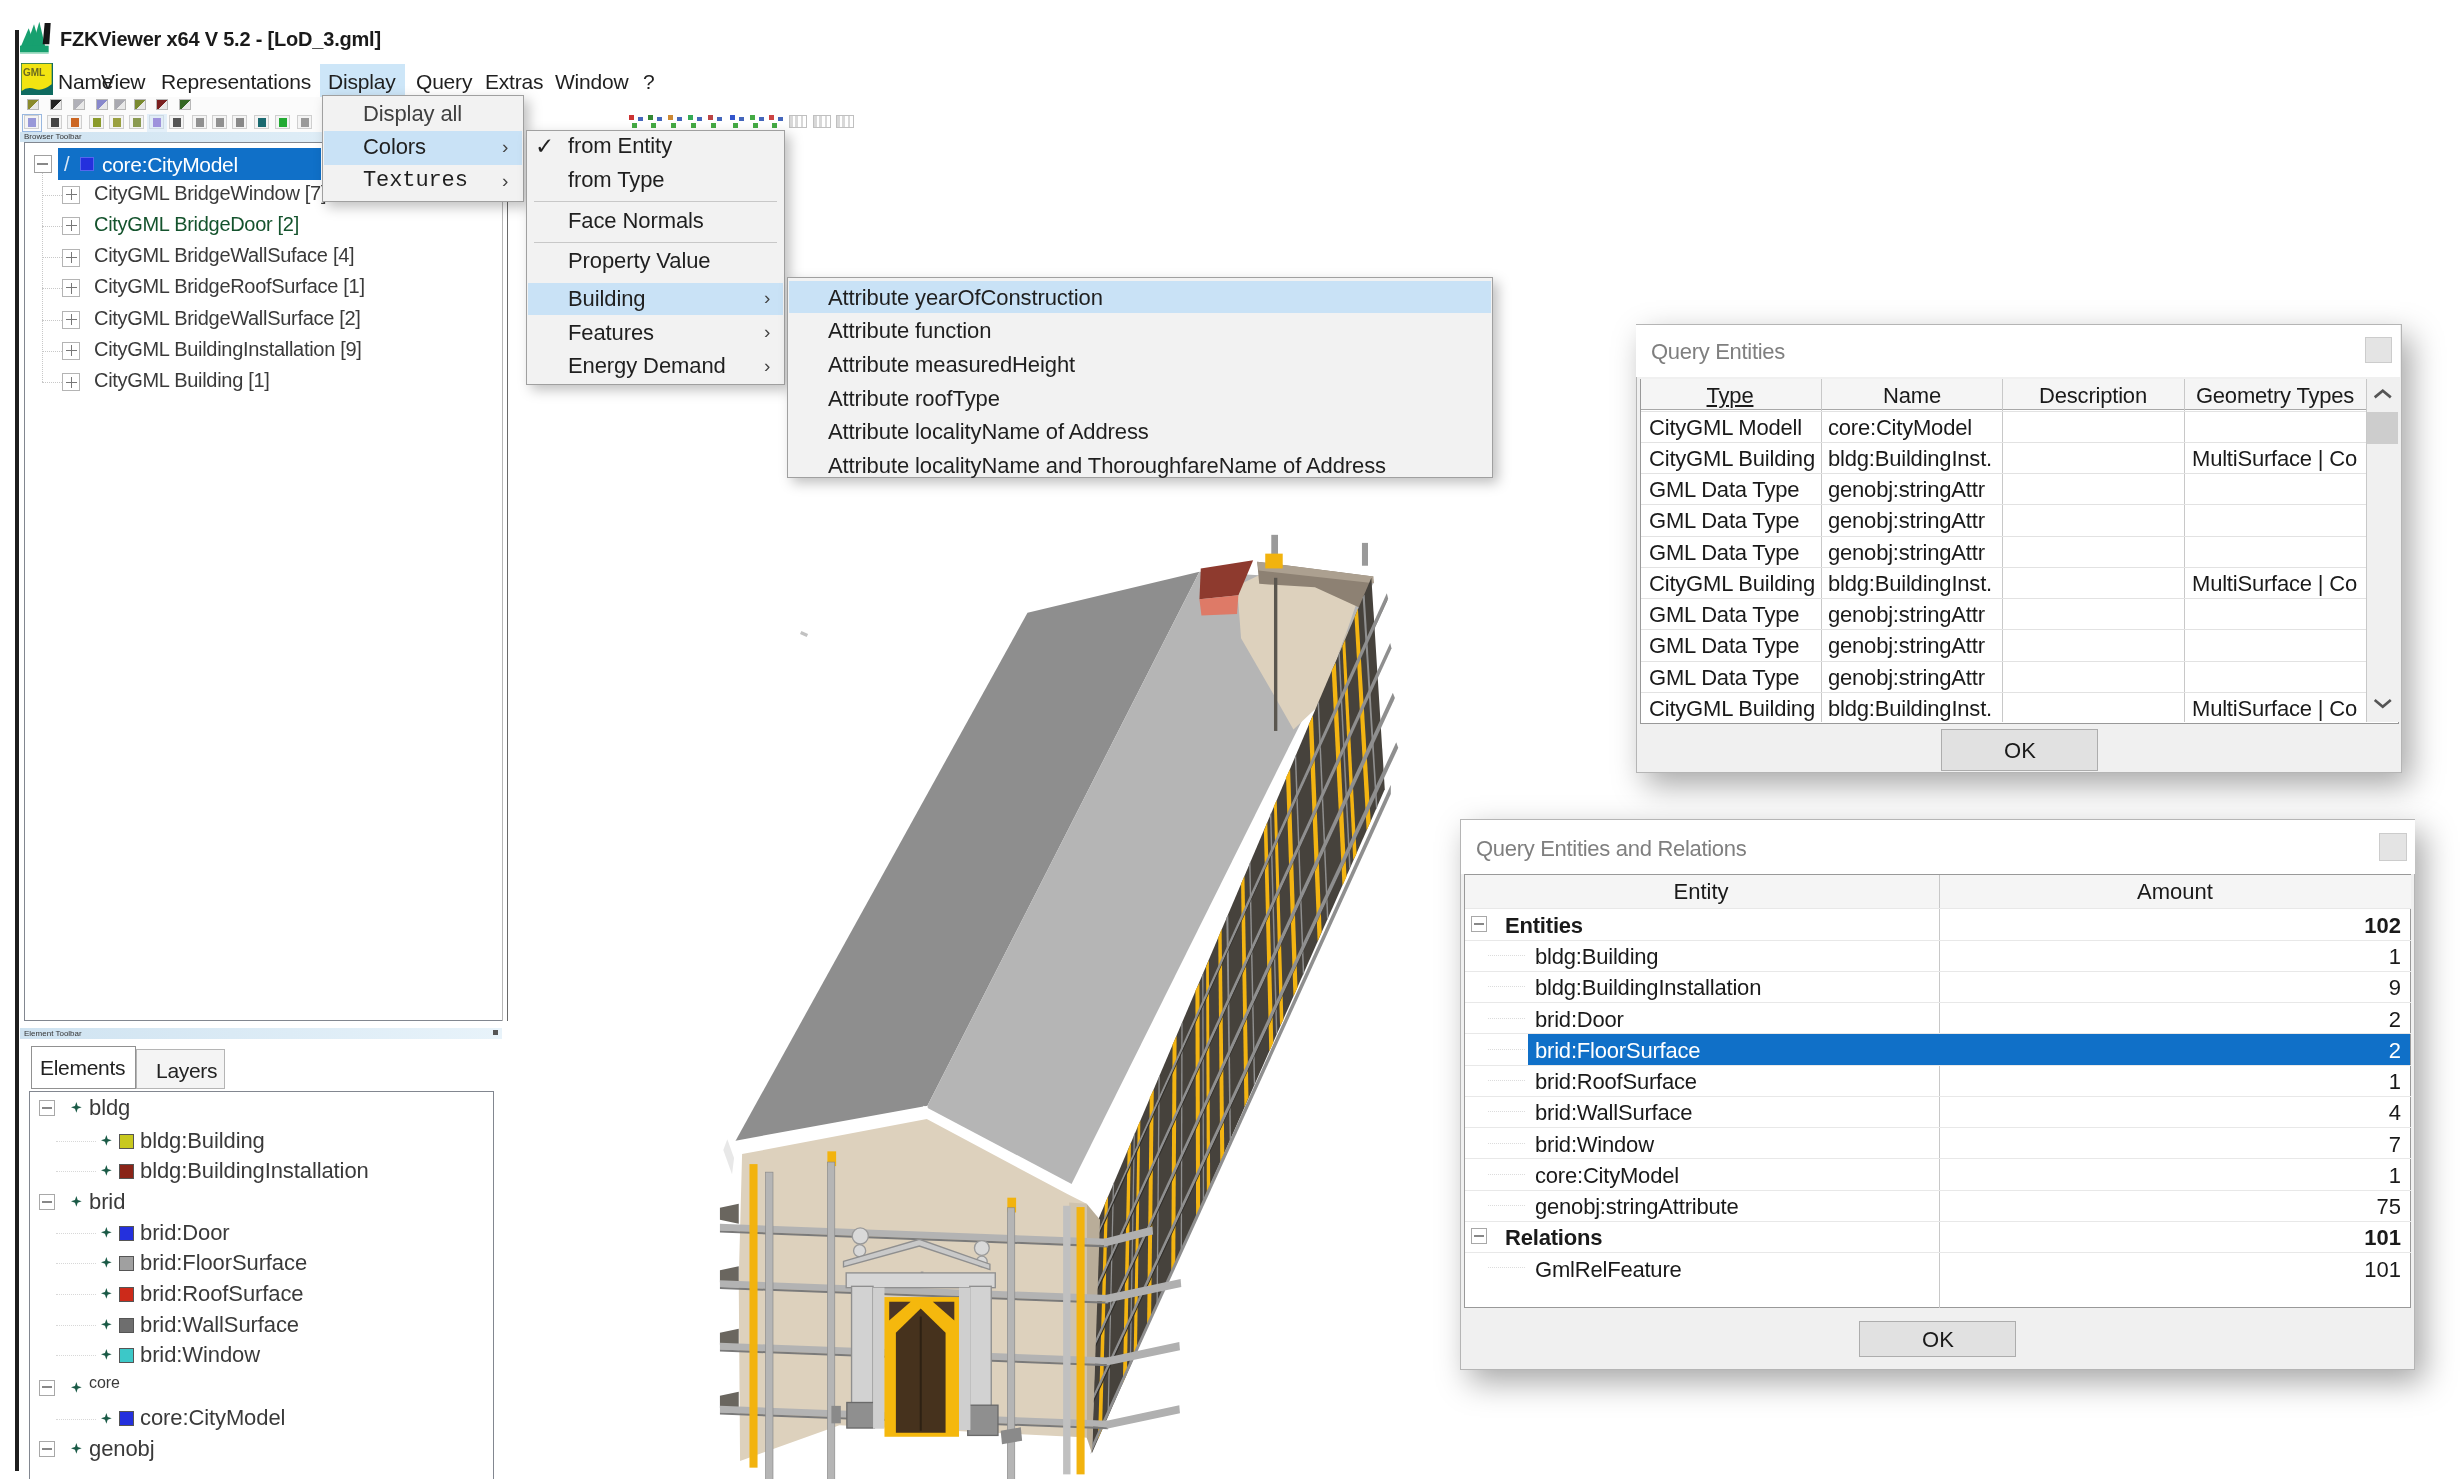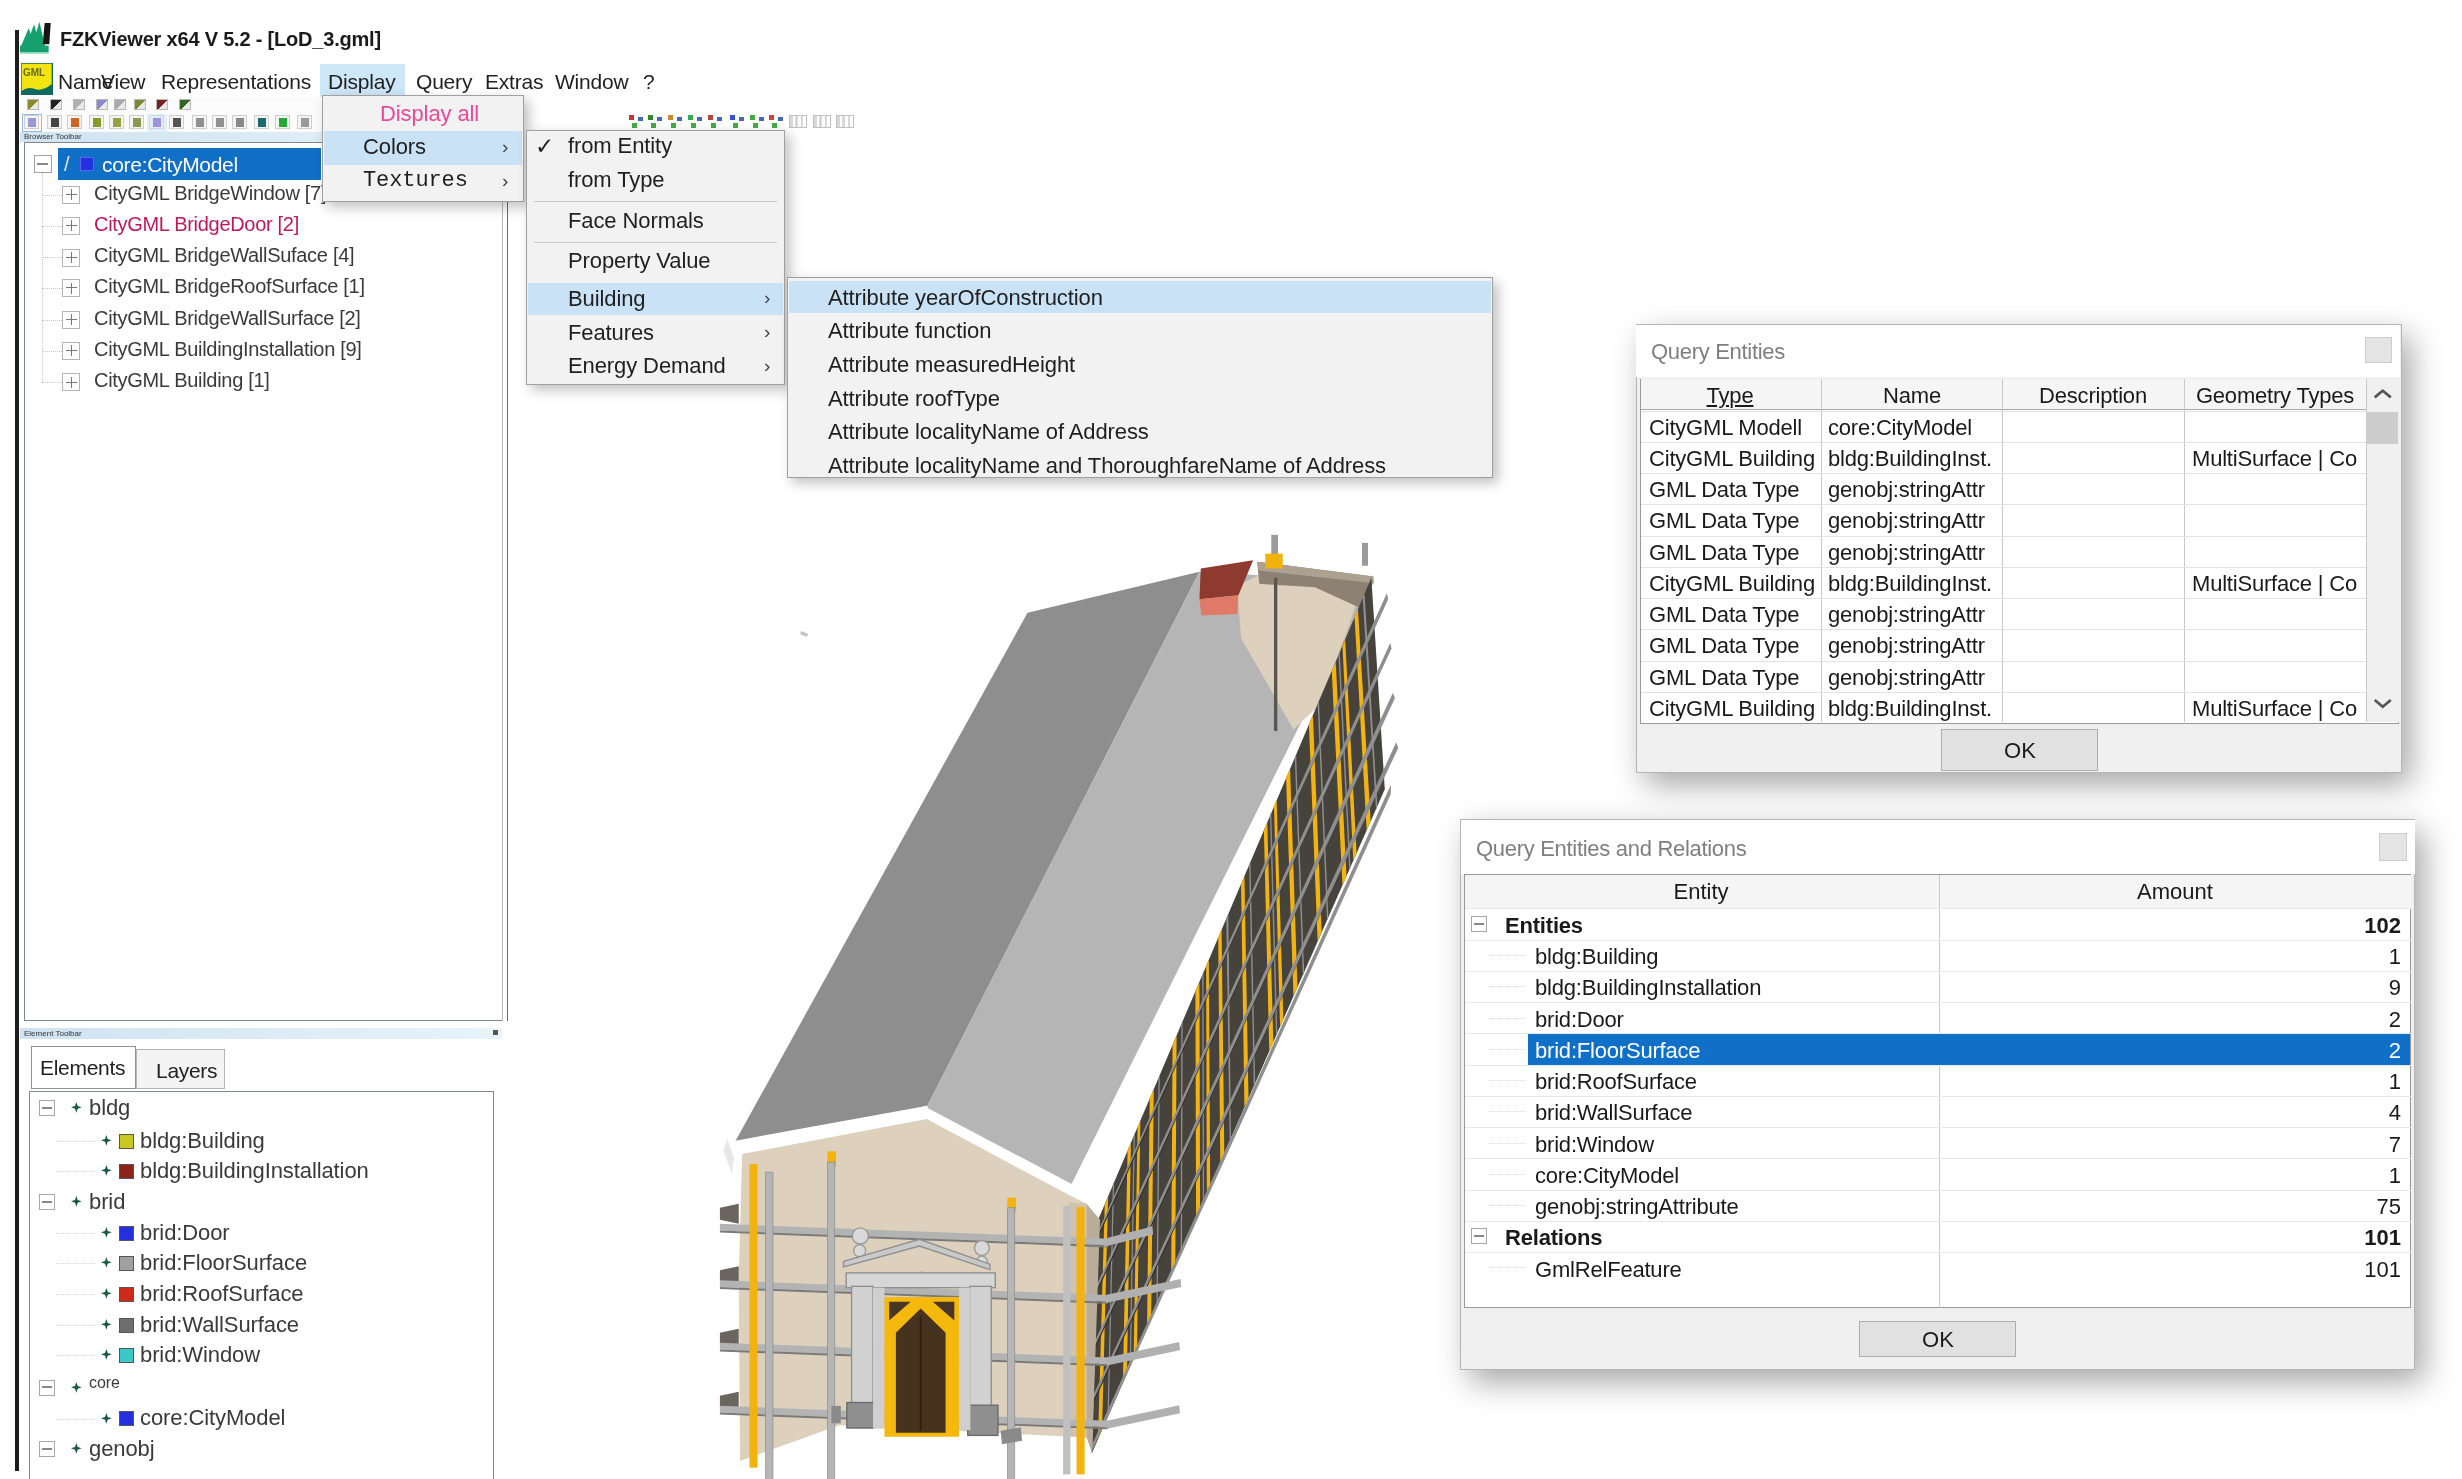--- a/index.html
+++ b/index.html
@@ -151,21 +151,21 @@
 <div class="abs" style="left:42px;top:173px;width:0px;height:209px;border-left:1.3px dotted #c8c8c8;z-index:2;"></div>
 <div class="abs" style="left:42px;top:195px;width:20px;height:0px;border-top:1.3px dotted #c8c8c8;z-index:2;"></div>
 <div class="abs" style="left:62px;top:186px;width:18px;height:18px;background:#fff;border:0.7px solid #b4b4b4;z-index:2;"></div>
 <div class="abs" style="left:66px;top:194px;width:11.4px;height:1.3px;background:#777;z-index:2;"></div>
 <div class="abs" style="left:71px;top:189px;width:1.3px;height:11.4px;background:#777;z-index:2;"></div>
 <div class="abs txt" style="left:94px;top:182px;font-size:20px;color:#3a3a3a;letter-spacing:-0.3px;z-index:2;">CityGML BridgeWindow [7]</div>
 <div class="abs" style="left:42px;top:226px;width:20px;height:0px;border-top:1.3px dotted #c8c8c8;z-index:2;"></div>
 <div class="abs" style="left:62px;top:217px;width:18px;height:18px;background:#fff;border:0.7px solid #b4b4b4;z-index:2;"></div>
 <div class="abs" style="left:66px;top:225px;width:11.4px;height:1.3px;background:#777;z-index:2;"></div>
 <div class="abs" style="left:71px;top:220px;width:1.3px;height:11.4px;background:#777;z-index:2;"></div>
-<div class="abs txt" style="left:94px;top:213px;font-size:20px;color:#be185d;letter-spacing:-0.3px;z-index:2;">CityGML BridgeDoor [2]</div>
+<div class="abs txt" style="left:94px;top:213px;font-size:20px;color:#14532d;letter-spacing:-0.3px;z-index:2;">CityGML BridgeDoor [2]</div>
 <div class="abs" style="left:42px;top:257px;width:20px;height:0px;border-top:1.3px dotted #c8c8c8;z-index:2;"></div>
 <div class="abs" style="left:62px;top:249px;width:18px;height:18px;background:#fff;border:0.7px solid #b4b4b4;z-index:2;"></div>
 <div class="abs" style="left:66px;top:257px;width:11.4px;height:1.3px;background:#777;z-index:2;"></div>
 <div class="abs" style="left:71px;top:252px;width:1.3px;height:11.4px;background:#777;z-index:2;"></div>
 <div class="abs txt" style="left:94px;top:244px;font-size:20px;color:#3a3a3a;letter-spacing:-0.3px;z-index:2;">CityGML BridgeWallSuface [4]</div>
 <div class="abs" style="left:42px;top:288px;width:20px;height:0px;border-top:1.3px dotted #c8c8c8;z-index:2;"></div>
 <div class="abs" style="left:62px;top:279px;width:18px;height:18px;background:#fff;border:0.7px solid #b4b4b4;z-index:2;"></div>
 <div class="abs" style="left:66px;top:287px;width:11.4px;height:1.3px;background:#777;z-index:2;"></div>
 <div class="abs" style="left:71px;top:283px;width:1.3px;height:11.4px;background:#777;z-index:2;"></div>
 <div class="abs txt" style="left:94px;top:275px;font-size:20px;color:#3a3a3a;letter-spacing:-0.3px;z-index:2;">CityGML BridgeRoofSurface [1]</div>
@@ -481,21 +481,21 @@
 <div class="abs" style="left:1474px;top:1235px;width:10px;height:2px;background:#888;z-index:3;"></div>
 <div class="abs txt" style="left:1505px;top:1225px;font-size:22px;color:#1a1a1a;font-weight:bold;letter-spacing:-0.2px;z-index:3;">Relations</div>
 <div class="abs txt" style="left:2401px;top:1225px;transform:translateX(-100%);font-size:22px;color:#1a1a1a;font-weight:bold;z-index:3;">101</div>
 <div class="abs" style="left:1465px;top:1252px;width:946px;height:0.7px;background:#e8e8e8;z-index:3;"></div>
 <div class="abs" style="left:1488px;top:1267px;width:37px;height:0px;border-top:1.3px dotted #dcdcdc;z-index:3;"></div>
 <div class="abs txt" style="left:1535px;top:1257px;font-size:22px;color:#1a1a1a;font-weight:normal;letter-spacing:-0.2px;z-index:3;">GmlRelFeature</div>
 <div class="abs txt" style="left:2401px;top:1257px;transform:translateX(-100%);font-size:22px;color:#1a1a1a;font-weight:normal;z-index:3;">101</div>
 <div class="abs" style="left:1859px;top:1321px;width:157px;height:36px;background:#e1e1e1;border:0.7px solid #adadad;z-index:3;"></div>
 <div class="abs txt" style="left:1938px;top:1327px;transform:translateX(-50%);font-size:22px;color:#1a1a1a;z-index:3;">OK</div>
 <div class="abs" style="left:322px;top:95px;width:202px;height:107px;background:#f2f2f2;border:0.7px solid #a0a0a0;box-shadow:5.4px 5.4px 12px rgba(0,0,0,0.25);z-index:4;"></div>
-<div class="abs txt" style="left:380px;top:101px;font-size:22px;color:#ec4899;letter-spacing:-0.1px;z-index:4;">Display all</div>
+<div class="abs txt" style="left:363px;top:101px;font-size:22px;color:#404040;letter-spacing:-0.1px;z-index:4;">Display all</div>
 <div class="abs" style="left:324px;top:131px;width:198px;height:34px;background:#c9e2f6;z-index:4;"></div>
 <div class="abs txt" style="left:363px;top:134px;font-size:22px;color:#1f1f1f;letter-spacing:-0.1px;z-index:4;">Colors</div>
 <div class="abs txt" style="left:502px;top:136px;font-size:19px;color:#444;z-index:4;">›</div>
 <div class="abs txt" style="left:363px;top:168px;font-size:22px;color:#1f1f1f;letter-spacing:-0.1px;z-index:4;font-family:Liberation Mono, monospace;">Textures</div>
 <div class="abs txt" style="left:502px;top:170px;font-size:19px;color:#444;z-index:4;">›</div>
 <div class="abs" style="left:526px;top:130px;width:259px;height:255px;background:#f2f2f2;border:0.7px solid #a0a0a0;box-shadow:5.4px 5.4px 12px rgba(0,0,0,0.25);z-index:4;"></div>
 <div class="abs txt" style="left:535px;top:133px;font-size:23px;color:#222;z-index:4;">✓</div>
 <div class="abs txt" style="left:568px;top:133px;font-size:22px;color:#1f1f1f;letter-spacing:-0.1px;z-index:4;">from Entity</div>
 <div class="abs txt" style="left:568px;top:167px;font-size:22px;color:#1f1f1f;letter-spacing:-0.1px;z-index:4;">from Type</div>
 <div class="abs" style="left:534px;top:201px;width:243px;height:0.7px;background:#c8c8c8;z-index:4;"></div>

